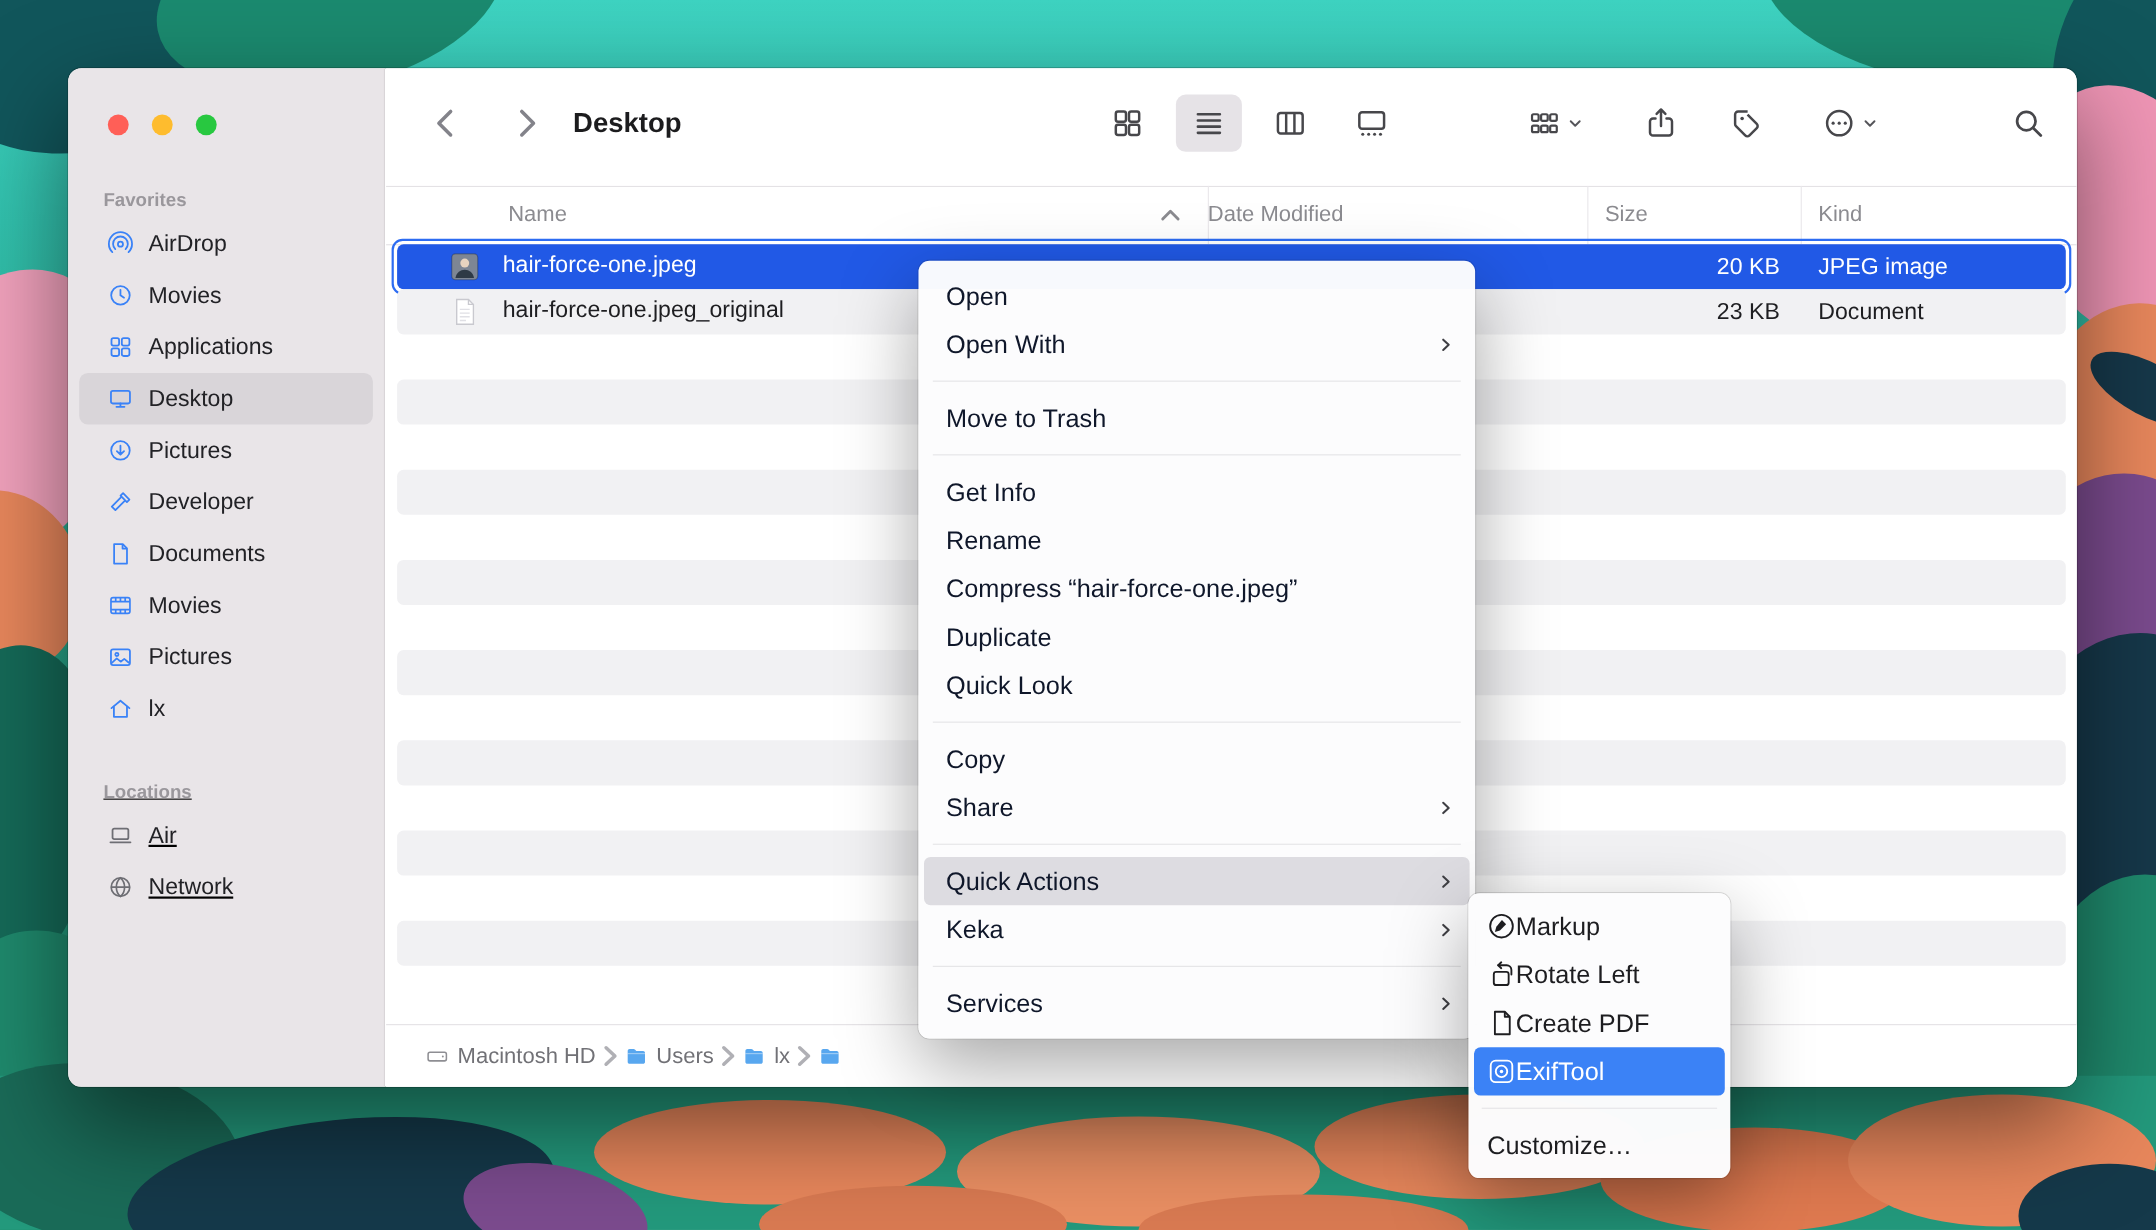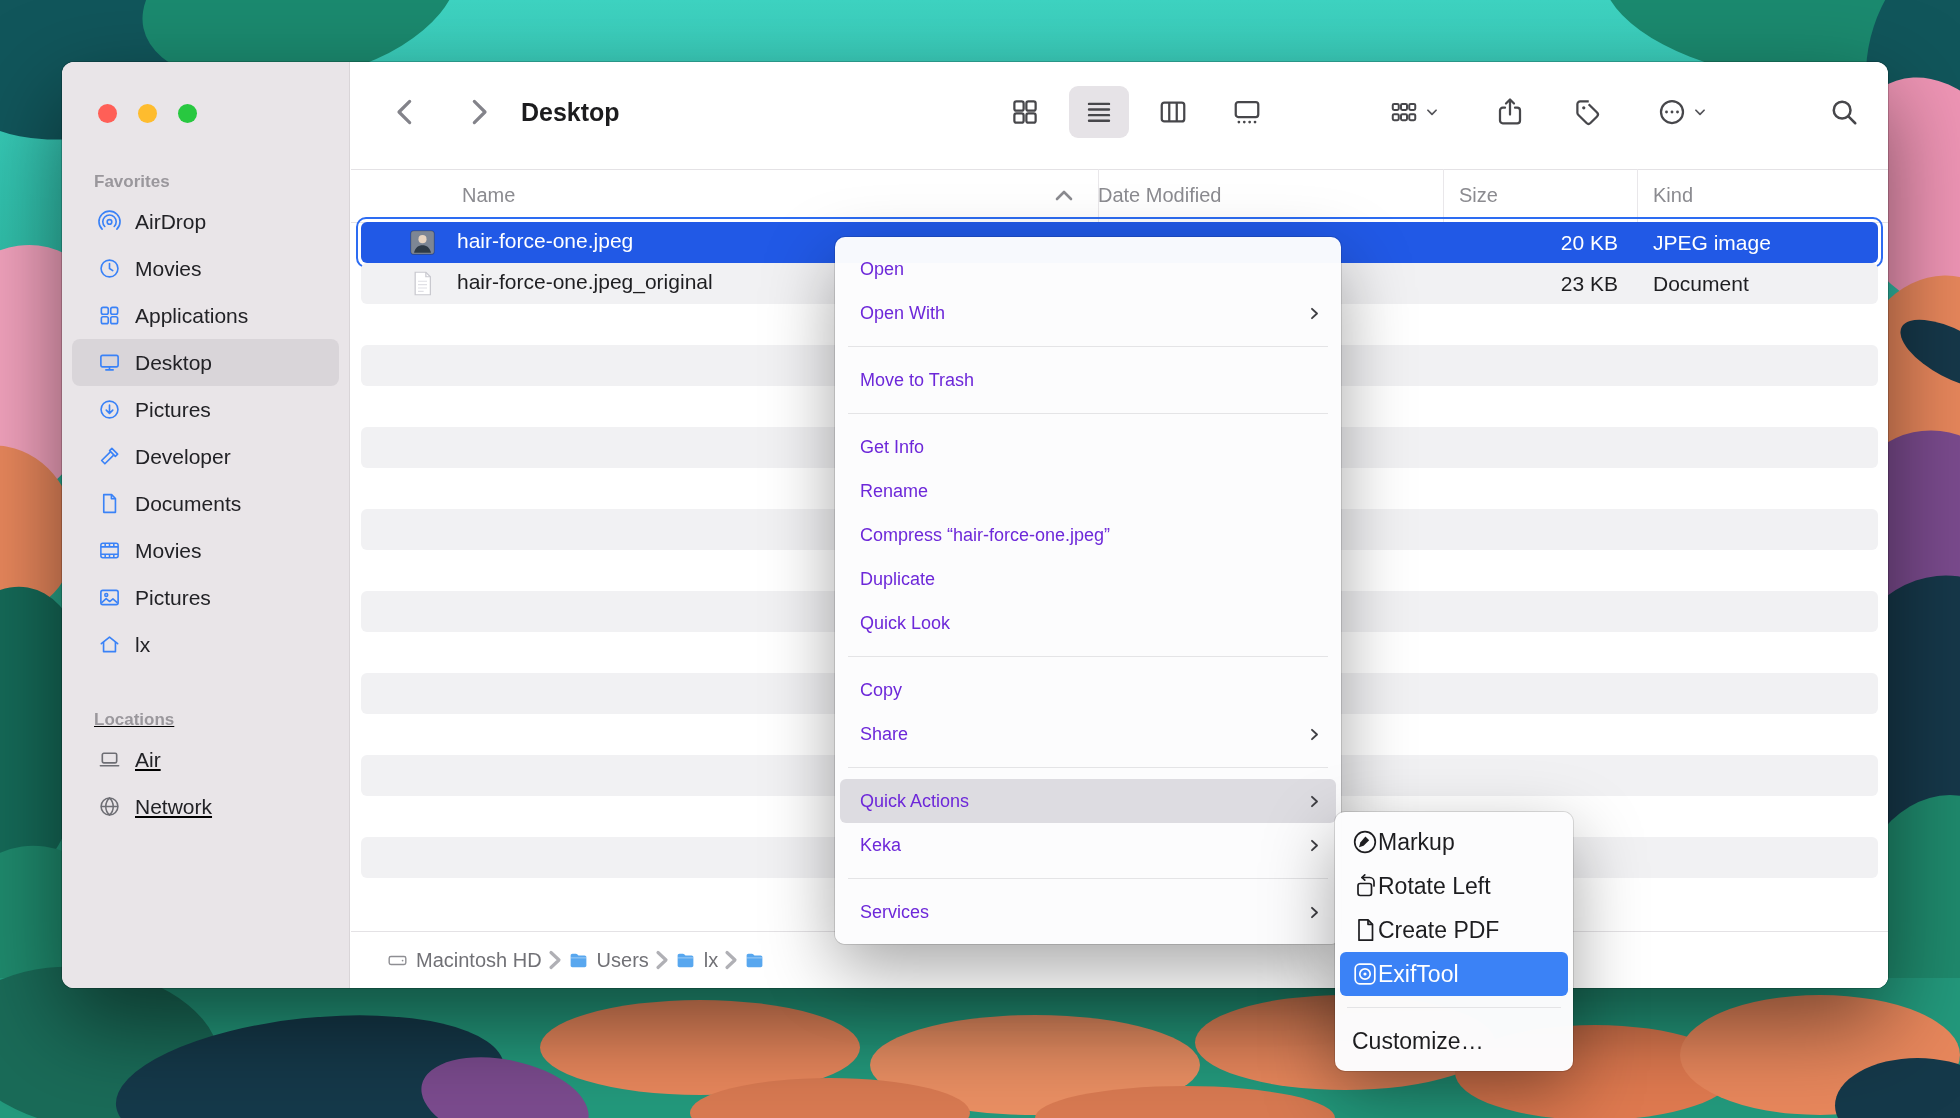--- a/index.html
+++ b/index.html
@@ -63,21 +63,21 @@
     display:flex;align-items:center;padding-left:36px;gap:1px;font-size:20px;color:#717176;}
   .path-item{display:flex;align-items:center;gap:8px;}
   .path-item .icon{width:21px;height:21px;color:#58a7ef;flex:none;}
   .path-item .icon.hdc{color:#8e8e93;}
   .path-sep{width:13px;height:13px;color:#b0b0b5;flex:none;}
   
   .ctx{position:absolute;left:835px;top:237px;width:506px;z-index:5;box-sizing:border-box;
     background:rgba(252,252,253,.98);border-radius:10px;padding:10px 0;
     box-shadow:0 25px 70px rgba(0,0,0,.35),0 0 0 1px rgba(0,0,0,.12);}
   .ctx-item{height:44px;display:flex;align-items:center;margin:0 5px;border-radius:6px;
-    padding:0 14px 0 20px;font-size:18px;color:#6d28d9;position:relative;}
+    padding:0 14px 0 20px;font-size:23px;color:#0f172a;position:relative;}
   .ctx-item.hl{background:#dddce1;}
   .ctx-item .chev{width:15px;height:15px;margin-left:auto;color:#3f3f44;flex:none;}
   .ctx-sep{height:1px;background:#e4e4e6;margin:11px 13px;}
   
   .sub{position:absolute;left:1335px;top:812px;width:238px;z-index:6;box-sizing:border-box;
     background:rgba(252,252,253,.99);border-radius:10px;padding:8px 0;
     box-shadow:0 25px 70px rgba(0,0,0,.35),0 0 0 1px rgba(0,0,0,.12);}
   .sub-item{height:44px;display:flex;align-items:center;margin:0 5px;border-radius:6px;
     padding:0 12px;font-size:23px;color:#1d1d20;}
   .sub-item.hl{background:#3b82f6;color:#fff;}

